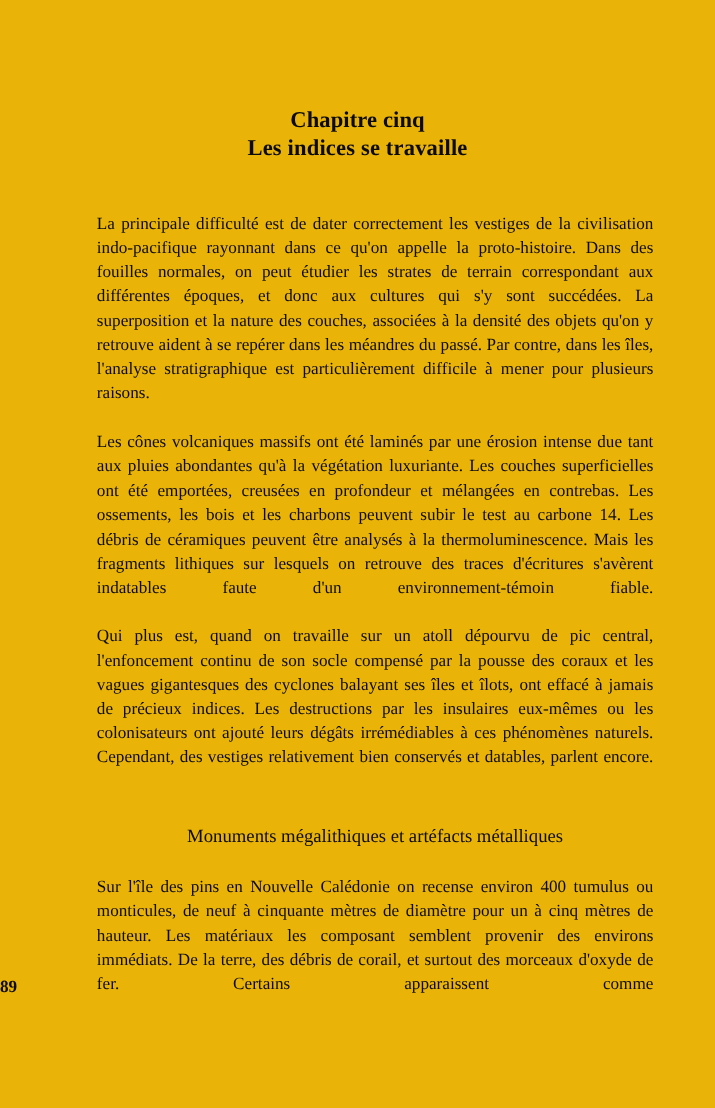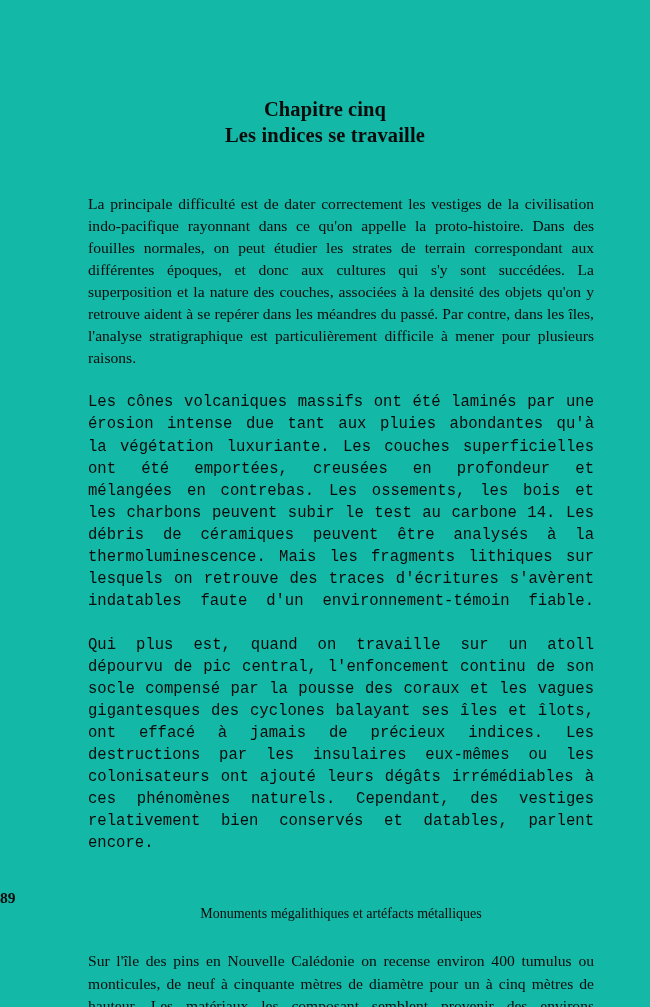--- a/index.html
+++ b/index.html
@@ -16,21 +16,21 @@
     font-family: "Liberation Serif", "DejaVu Serif", serif;
     color: #0b0b0b;
     -webkit-font-smoothing: antialiased;
   }
 
   .page {
     position: absolute;
     inset: 0;
     width: 650px;
     height: 1007px;
-    background: #14b8a6;
+    background: #eab308;
   }
 
   
   .chapter-title {
     position: absolute;
     left: 72px;
     top: 96px;
     width: 506px;
     text-align: center;
     font-weight: bold;
@@ -58,35 +58,35 @@
     margin: 0;
     text-align: justify;
     text-justify: inter-word;
     font-size: 15.6px;
     line-height: 22.05px;
     text-indent: 0;
     hyphens: none;
     word-spacing: 0.1px;
   }
   
-  .para + .para { margin-top: 0; font-family: Liberation Mono, monospace; }
+  .para + .para { margin-top: 0; }
 
   
   .para:after {
     content: "";
     display: inline-block;
     width: 100%;
   }
 
   
   .section-heading {
     margin: 0;
     text-align: center;
     font-weight: normal;
-    font-size: 14px;
+    font-size: 17px;
     line-height: 24px;
     padding-top: 26px;
     padding-bottom: 24px;
     white-space: nowrap;
   }
 
   
   .folio {
     position: absolute;
     left: 0;

